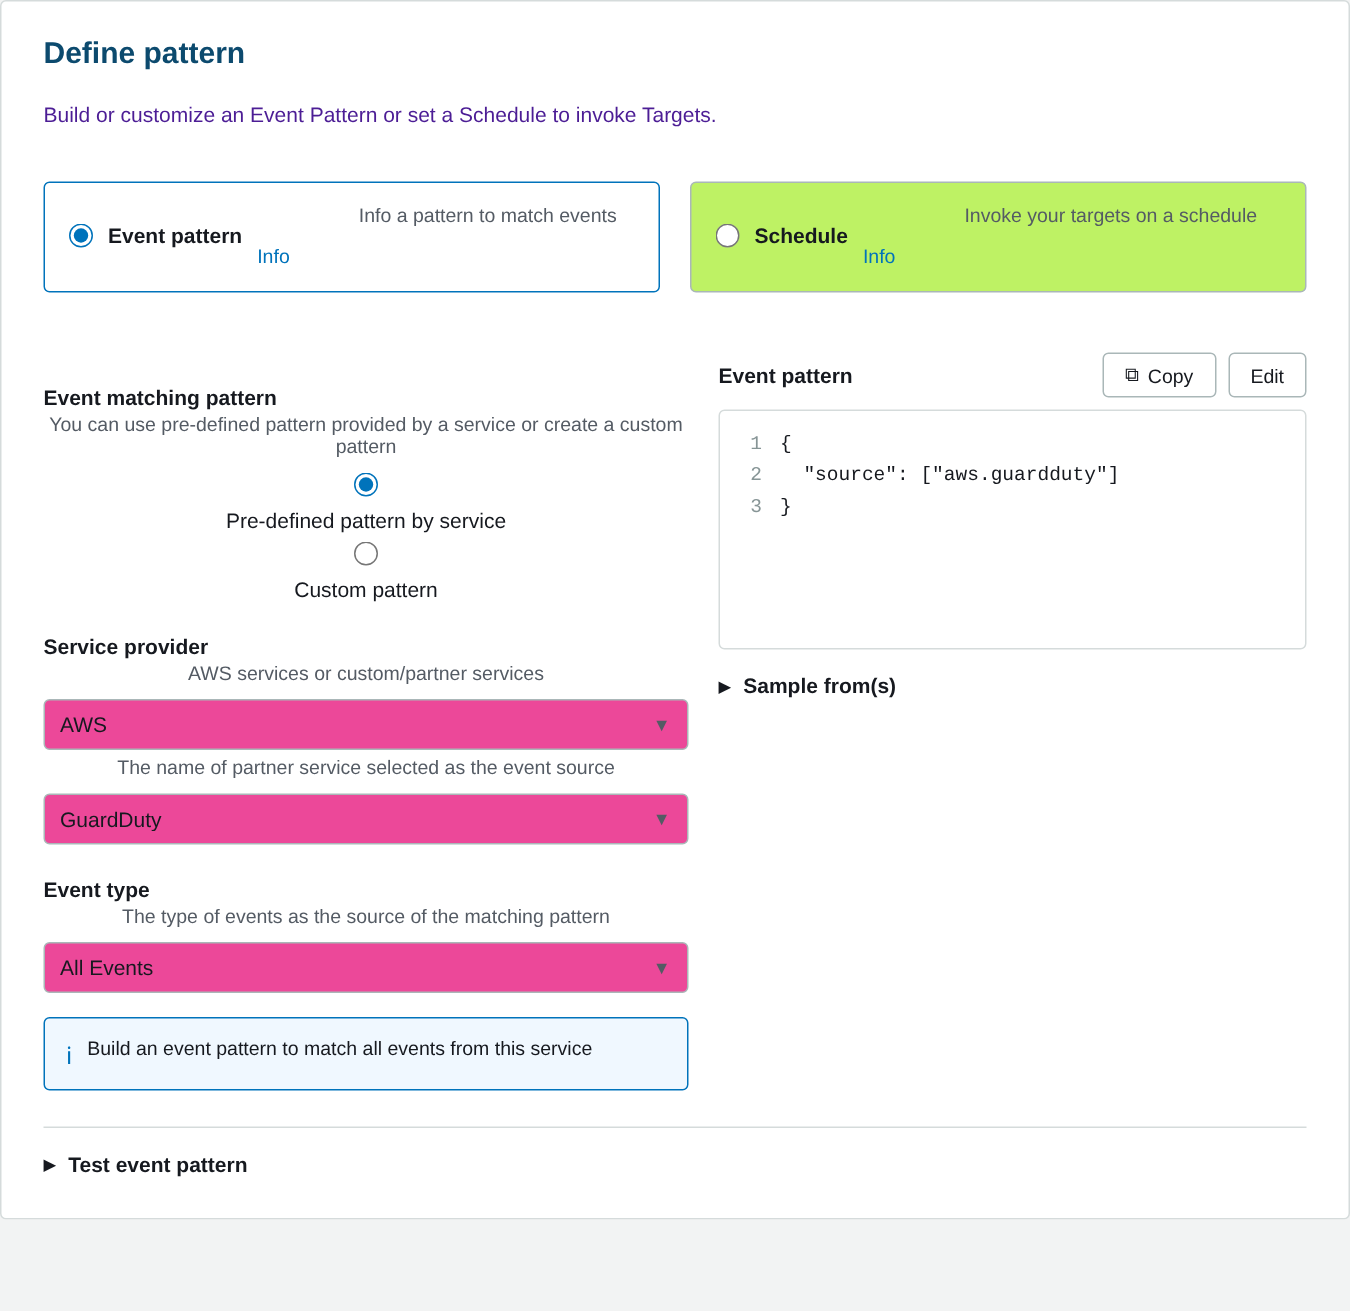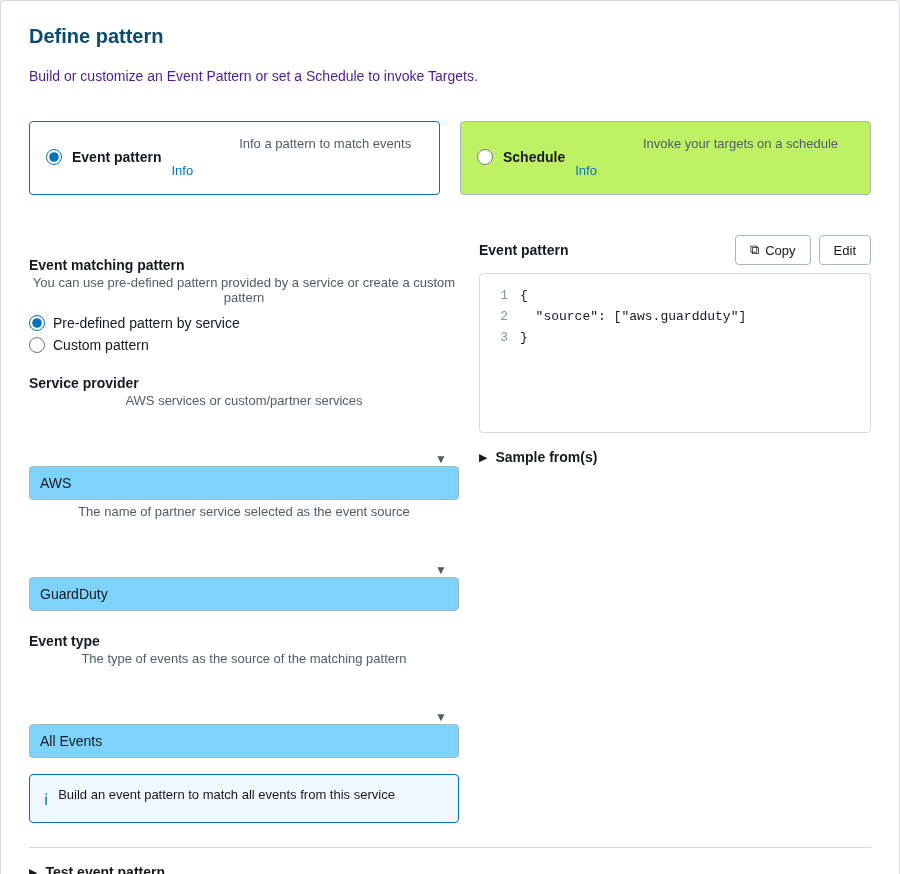--- a/index.html
+++ b/index.html
@@ -95,42 +95,42 @@
       margin-bottom: 10px;
       text-align: center;
     }
     
     .radio-inline {
       display: flex;
       align-items: center;
       gap: 8px;
       margin-bottom: 6px;
       cursor: pointer;
+      flex-direction: column;
     }
     .radio-inline label {
       font-size: 14px;
       cursor: pointer;
     }
     
     .select-wrapper {
       position: relative;
       margin-bottom: 4px;
     }
     .select-wrapper select {
       width: 100%;
       padding: 8px 36px 8px 10px;
       border: 1px solid #aab7b8;
       border-radius: 4px;
       font-size: 14px;
-      background: #7dd3fc;
+      background: #ec4899;
       appearance: none;
       -webkit-appearance: none;
       cursor: pointer;
       color: #16191f;
-      margin-top: 48px;
     }
     .select-arrow {
       position: absolute;
       right: 12px;
       top: 50%;
       transform: translateY(-50%);
       pointer-events: none;
       color: #545b64;
       font-size: 12px;
     }

